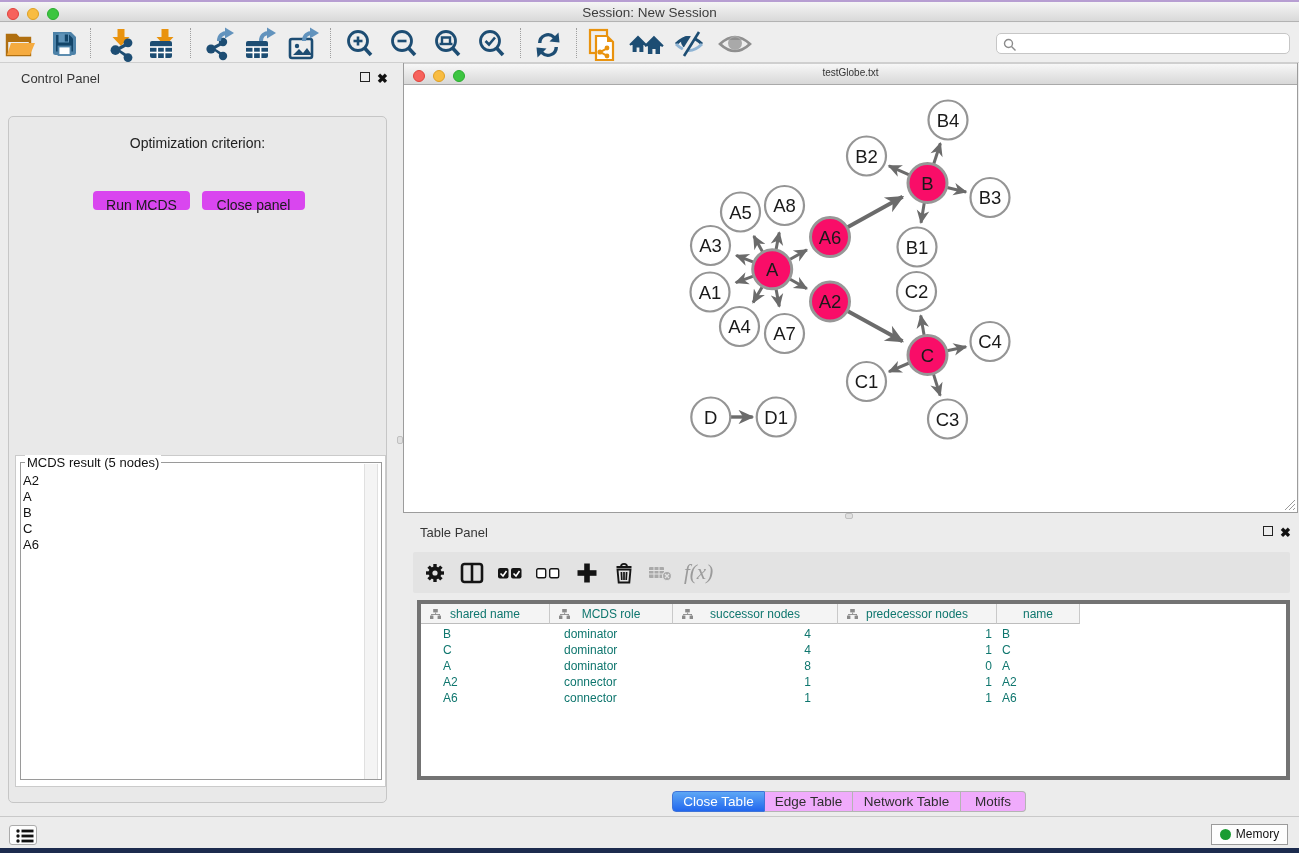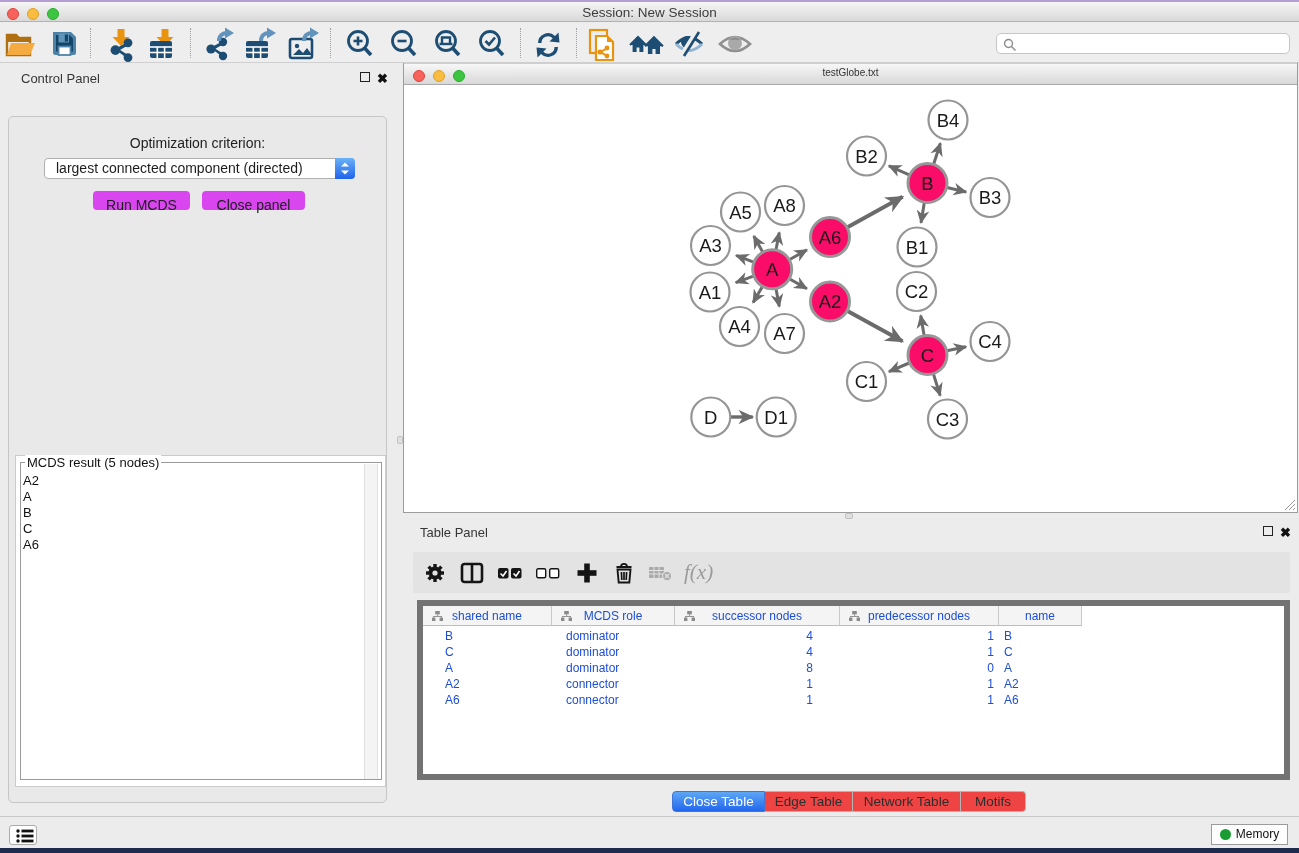--- a/index.html
+++ b/index.html
@@ -39,25 +39,25 @@
 #nw-titlebar .t1{left:9px;background:#f7625c;border:1px solid #e0433c}
 #nw-titlebar .t2{left:29px;background:#f8bc41;border:1px solid #dfa023}
 #nw-titlebar .t3{left:49px;background:#3dc541;border:1px solid #2aad30}
 #nw-title{left:0;top:4px;width:893px;text-align:center;font-size:10px;color:#333}
 #graph{left:0px;top:23px}
 #graph text{font-size:18.5px;fill:#1a1a1a;text-anchor:middle;font-family:"Liberation Sans",sans-serif}
 #graph line{stroke:#6b6b6b}
 #tablepanel{left:403px;top:519px;width:896px;height:297px}
 #tp-title{left:17px;top:6px;font-size:13px;color:#363636}
 #tp-toolbar{left:10px;top:33px;width:877px;height:41px;background:#e3e3e3;border-radius:2px}
-#tbl{left:14px;top:81px;width:873px;height:180px;background:#fff;border:6px solid #737373;font-size:12px;color:#1d4ed8}
+#tbl{left:14px;top:81px;width:873px;height:180px;background:#fff;border:4px solid #737373;font-size:12px;color:#0f766e}
 .th{position:absolute;top:0;height:20px;background:#f4f4f4;border-right:1px solid #c9c9c9;border-bottom:1px solid #bdbdbd;text-align:center;line-height:20px}
 .td{position:absolute;height:16px;line-height:16px}
 #btabs{left:269px;top:272px;height:21px}
-.seg2{float:left;height:21px;background:#ef4444;border:1px solid #b4b4b4;border-left:none;font-size:13.5px;color:#2e2e2e;text-align:center;line-height:20px}
+.seg2{float:left;height:21px;background:#f0abfc;border:1px solid #b4b4b4;border-left:none;font-size:13.5px;color:#2e2e2e;text-align:center;line-height:20px}
 .seg2.first{border-left:1px solid #b4b4b4;border-radius:4px 0 0 4px}
 .seg2.last{border-radius:0 4px 4px 0}
 .seg2.sel{background:linear-gradient(#5da7f5,#2267ee);color:#fff;border-color:#3f74d8}
 #statusbar{left:0;top:816px;width:1299px;height:32px;background:#ececec;border-top:1px solid #c9c9c9}
 #hambtn{left:9px;top:8px;width:28px;height:20px;background:#fdfdfd;border:1px solid #ababab;border-radius:3px}
 #membtn{left:1211px;top:7px;width:77px;height:21px;background:#fdfdfd;border:1px solid #9b9b9b;font-size:12px;color:#111;text-align:center;line-height:19px}
 #navy{left:0;top:848px;width:1299px;height:5px;background:#1c2b4e}
 </style></head>
 <body>
 <div class="abs" id="purpletop"></div>
@@ -211,26 +211,20 @@
 <svg class="abs" style="left:1003px;top:38px" width="14" height="14" viewBox="0 0 14 14">
     <circle cx="5.5" cy="5.5" r="4" fill="none" stroke="#8b8b8b" stroke-width="1.4"></circle>
     <line x1="8.5" y1="8.5" x2="12.5" y2="12.5" stroke="#8b8b8b" stroke-width="1.4"></line>
   </svg>
 <div class="abs" id="ctrlpanel">
  <div class="abs" id="cp-title">Control Panel</div>
  <div class="abs minibtn" style="left:359px"></div>
  <div class="abs" style="left:376px;top:8px;font-size:13px;font-weight:bold;color:#111">✖</div>
  <div class="abs" id="cp-body"></div>
  <div class="abs" id="optlabel">Optimization criterion:</div>
- <div class="abs" id="dropdown">largest connected component (directed)
-   <div class="abs" id="dd-btn"><svg width="20" height="21" viewBox="0 0 20 21">
-          <path d="M6 8.5 L10 4.5 L14 8.5 z" fill="#fff"></path>
-          <path d="M6 12.5 L10 16.5 L14 12.5 z" fill="#fff"></path>
-        </svg></div>
- </div>
  <div class="abs pbtn" style="left:92px;width:97px">Run MCDS</div>
  <div class="abs pbtn" style="left:201px;width:103px">Close panel</div>
  <div class="abs" id="mcdsbox">
    <div class="abs" id="fieldset">
      <div class="abs" id="fieldlegend">MCDS result (5 nodes)</div>
      <div class="abs" id="mcds-sb"></div>
    </div>
    <div class="abs" id="mcdslist">A2<br>A<br>B<br>C<br>A6</div>
  </div>
 </div>

